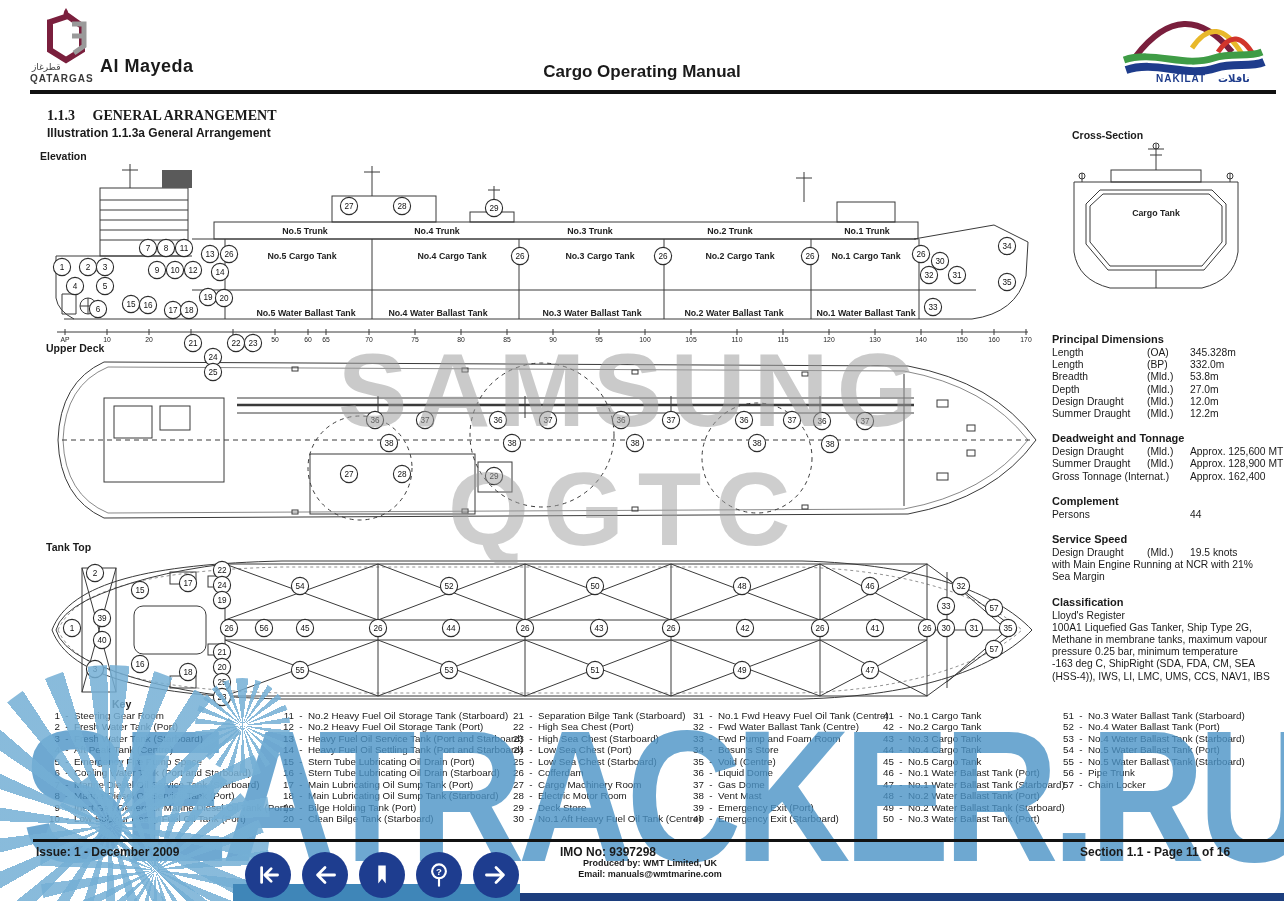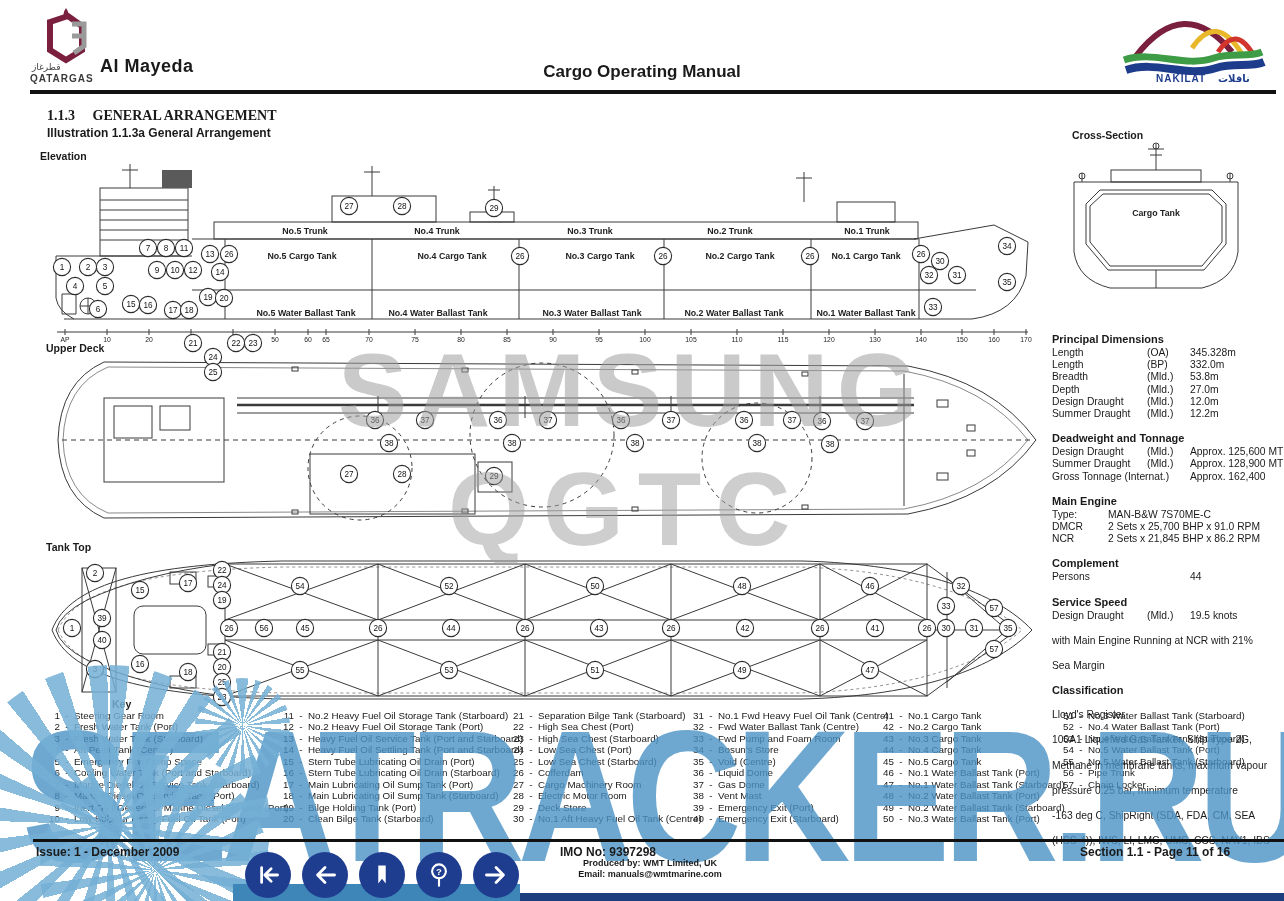--- a/index.html
+++ b/index.html
@@ -21,21 +21,21 @@
   .callout-circle{fill:#fff;stroke:#2c2c2c;stroke-width:1.1;}
   .callout-num{font-size:8.2px;fill:#111;font-family:"Liberation Sans",sans-serif;}
   .dia-text{font-size:8.8px;font-weight:bold;fill:#222;font-family:"Liberation Sans",sans-serif;}
   .tick-text{font-size:6.8px;fill:#222;font-family:"Liberation Sans",sans-serif;}
   
   .specs{left:1052px;top:333px;width:228px;}
   .spec-block{margin-bottom:12px;}
   .spec-title{font-weight:bold;font-size:11px;margin-bottom:2px;}
   .spec-row{display:grid;grid-template-columns:95px 43px 1fr;font-size:10.3px;line-height:12.2px;white-space:nowrap;}
   .engine .spec-row{grid-template-columns:56px 1fr;}
-  .spec-note{font-size:10.3px;line-height:12.2px;margin-top:13px;}
+  .spec-note{font-size:10.3px;line-height:12.2px;}
   
   .key-title{left:112px;top:698px;font-size:10.5px;font-weight:bold;z-index:1;}
   .key-col{position:absolute;top:710px;z-index:1;}
   .key-item{display:flex;font-size:9.8px;line-height:11.45px;white-space:nowrap;}
   .knum{width:18px;text-align:right;}
   .kdash{width:14px;text-align:center;}
   
   .wm{pointer-events:none;}
   .wm-samsung{left:338px;top:331px;font-size:104px;font-weight:bold;letter-spacing:8px;
       color:rgba(158,158,158,.55);z-index:4;}
@@ -717,35 +717,20 @@
           <span>Summer Draught</span>
           <span>(Mld.)</span>
           <span>Approx. 128,900 MT</span>
         </div>
         <div class="spec-row">
           <span>Gross Tonnage (Internat.)</span>
           <span></span>
           <span>Approx. 162,400</span>
         </div>
       </div>
-      <div class="spec-block engine">
-        <div class="spec-title">Main Engine</div>
-        <div class="spec-row">
-          <span>Type:</span>
-          <span>MAN-B&amp;W 7S70ME-C</span>
-        </div>
-        <div class="spec-row">
-          <span>DMCR</span>
-          <span>2 Sets x 25,700 BHP x 91.0 RPM</span>
-        </div>
-        <div class="spec-row">
-          <span>NCR</span>
-          <span>2 Sets x 21,845 BHP x 86.2 RPM</span>
-        </div>
-      </div>
       <div class="spec-block">
         <div class="spec-title">Complement</div>
         <div class="spec-row">
           <span>Persons</span>
           <span></span>
           <span>44</span>
         </div>
       </div>
       <div class="spec-block">
         <div class="spec-title">Service Speed</div>

